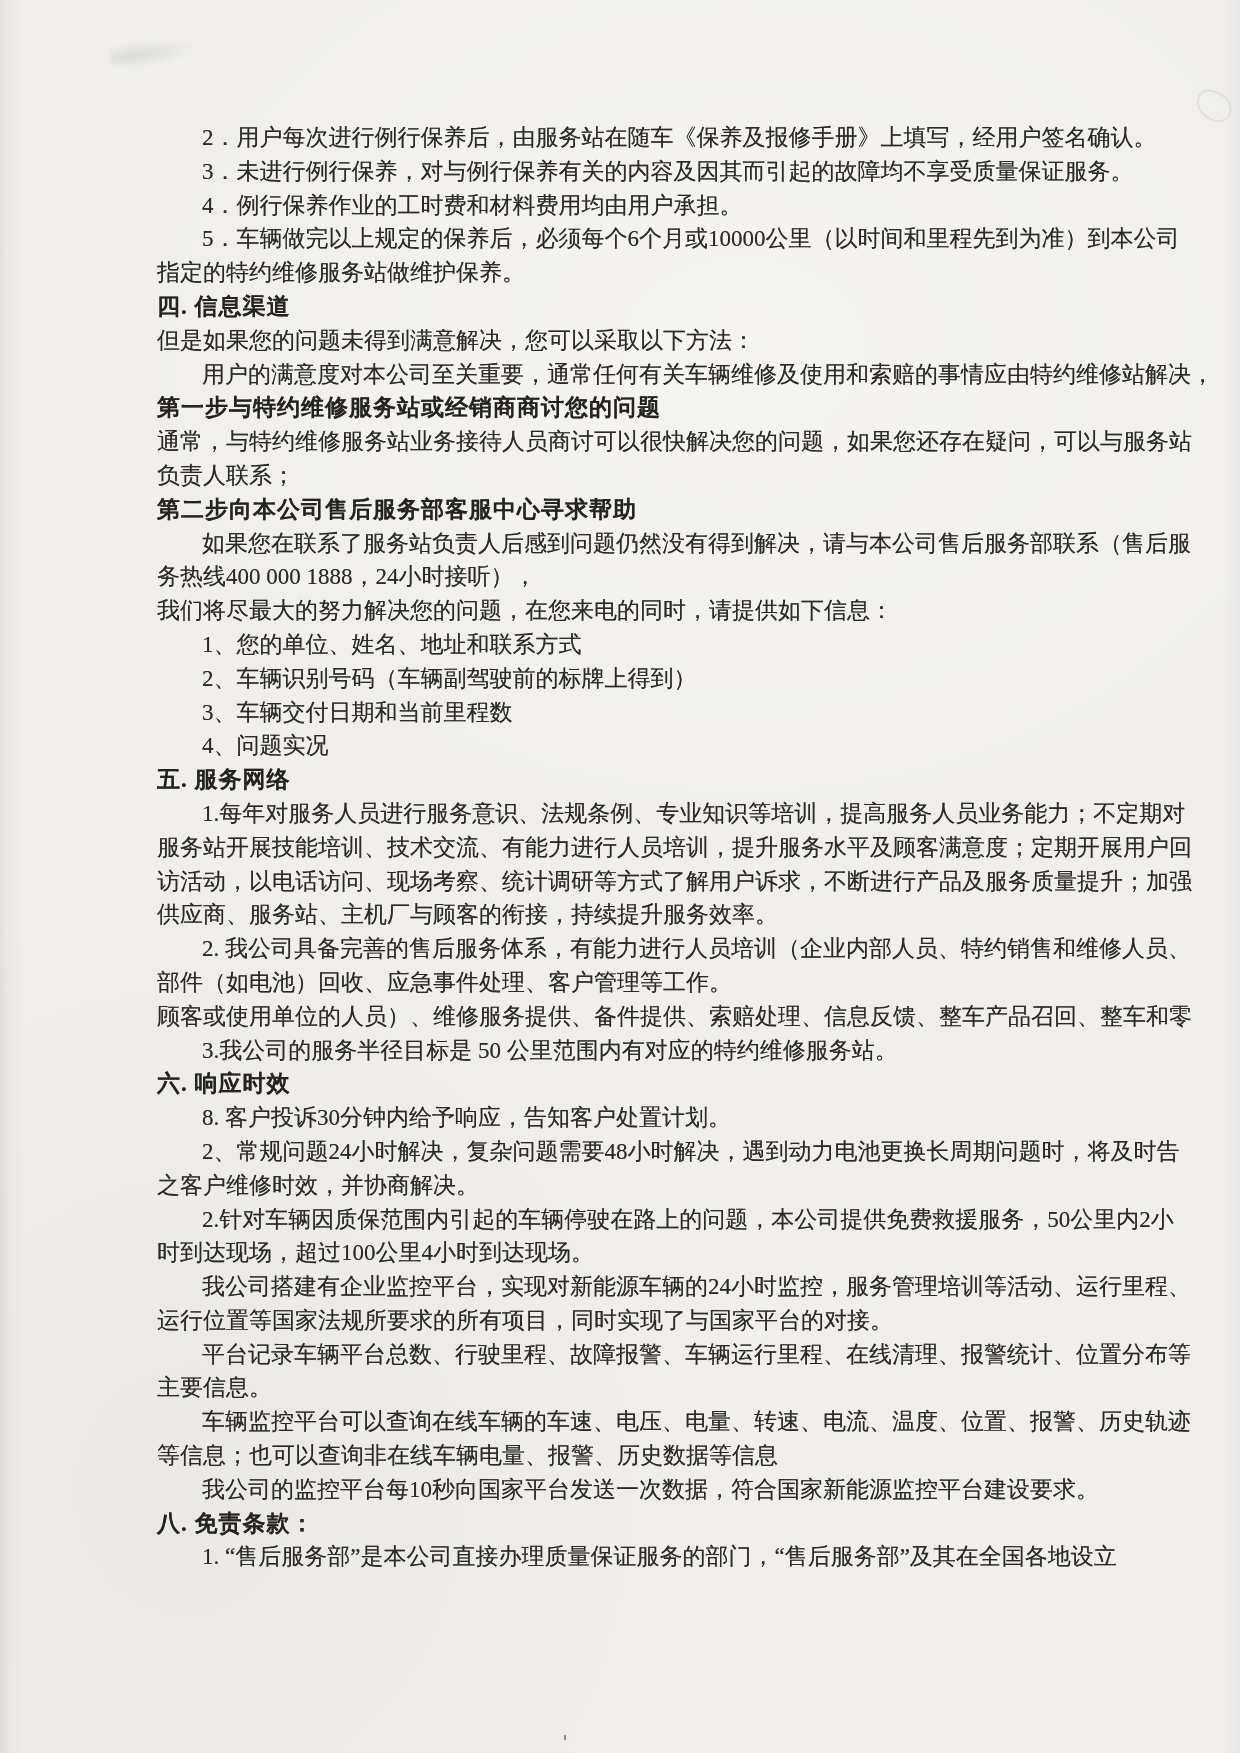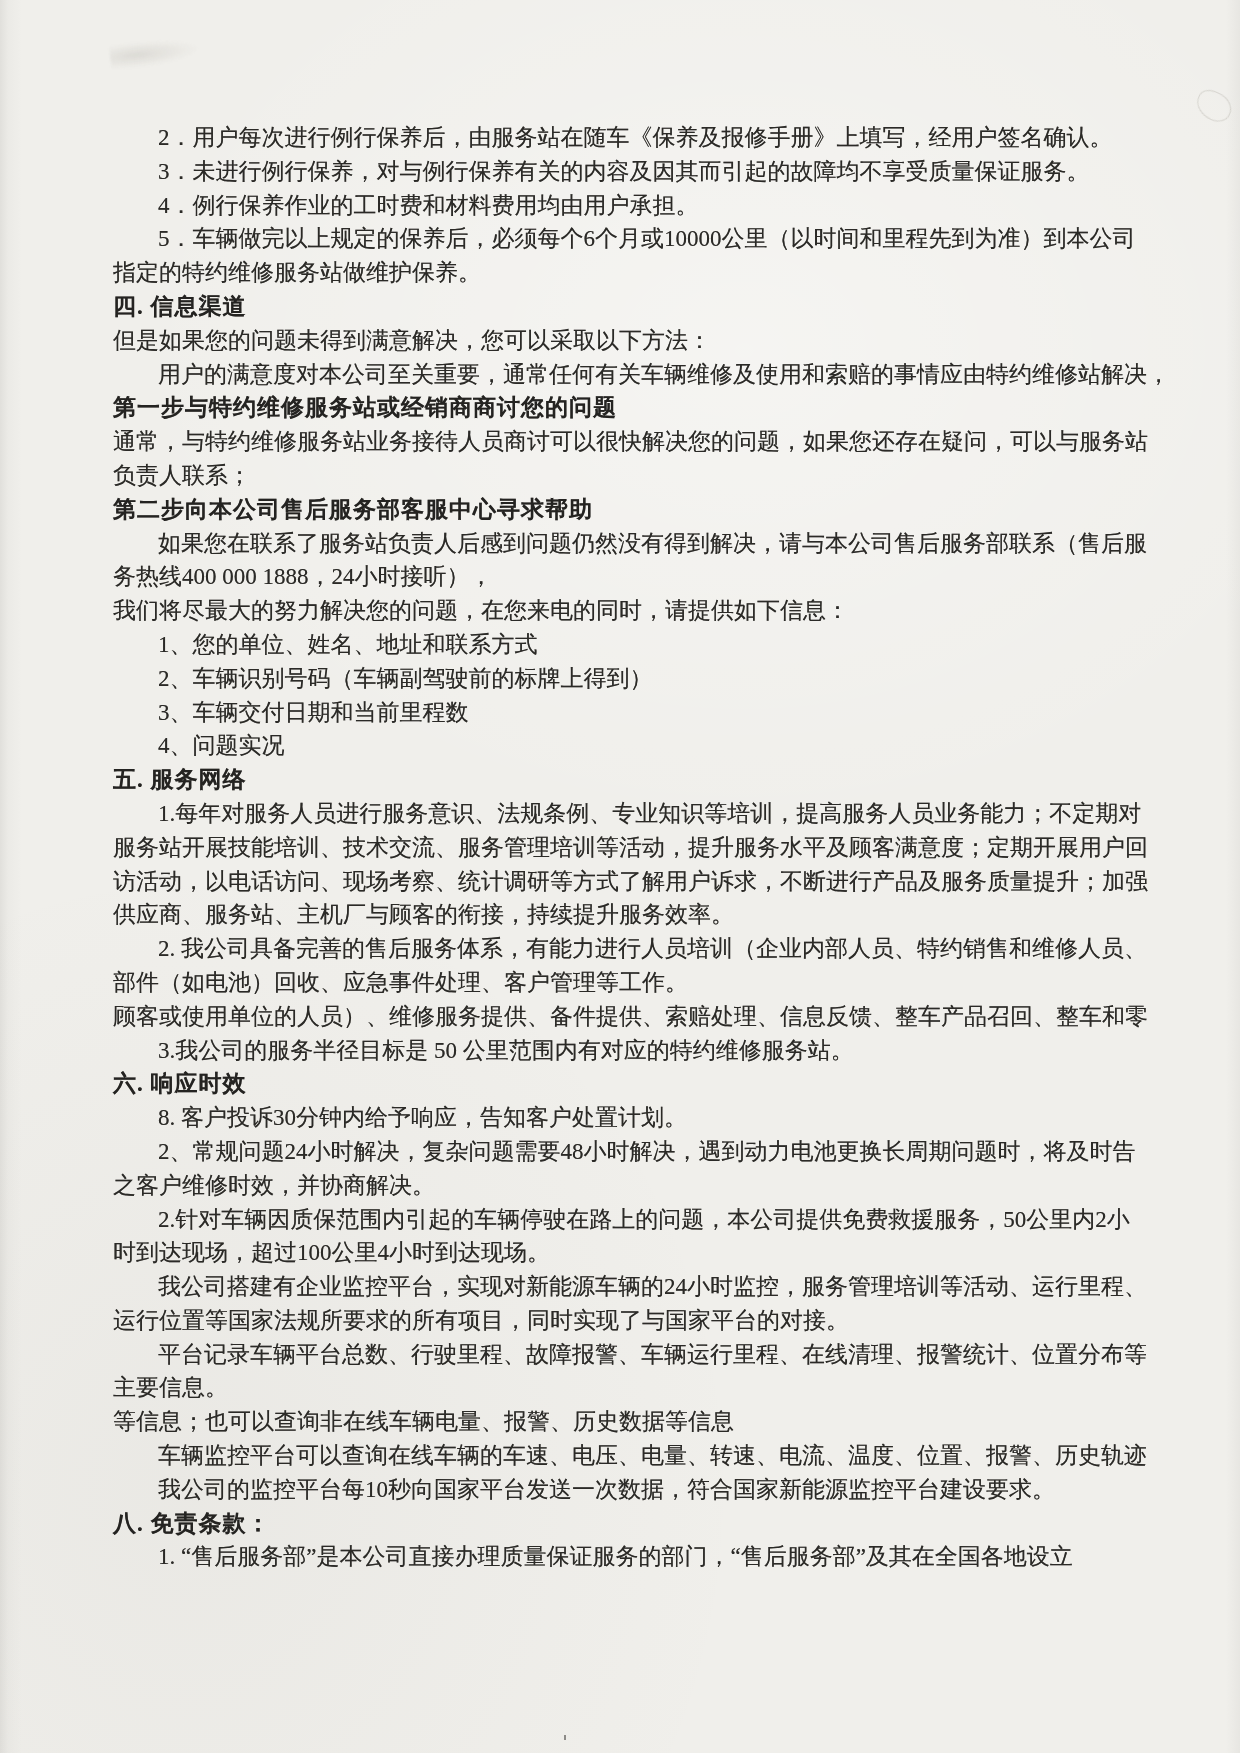--- a/index.html
+++ b/index.html
@@ -43,21 +43,21 @@
   .content {
     position: absolute;
     left: 113px;
     top: 121px;
     width: 1042px;
     font-size: 23px;
     line-height: 33.8px;
     color: #2b2a27;
     text-shadow: 0 0 0.6px rgba(43,42,39,0.55);
   }
-  .line { white-space: nowrap; }
+  .line { white-space: nowrap; margin-left: 44px; }
   .line.indent { padding-left: 45px; }
   .line.bold {
     font-weight: bold;
     color: #242321;
     letter-spacing: 1px;
   }
 </style>
 </head>
 <body>
 
@@ -81,36 +81,36 @@
       <div class="line bold">第二步向本公司售后服务部客服中心寻求帮助</div>
       <div class="line indent">如果您在联系了服务站负责人后感到问题仍然没有得到解决，请与本公司售后服务部联系（售后服</div>
       <div class="line">务热线400 000 1888，24小时接听），</div>
       <div class="line">我们将尽最大的努力解决您的问题，在您来电的同时，请提供如下信息：</div>
       <div class="line indent">1、您的单位、姓名、地址和联系方式</div>
       <div class="line indent">2、车辆识别号码（车辆副驾驶前的标牌上得到）</div>
       <div class="line indent">3、车辆交付日期和当前里程数</div>
       <div class="line indent">4、问题实况</div>
       <div class="line bold">五. 服务网络</div>
       <div class="line indent">1.每年对服务人员进行服务意识、法规条例、专业知识等培训，提高服务人员业务能力；不定期对</div>
-      <div class="line">服务站开展技能培训、技术交流、服务管理培训等活动，提升服务水平及顾客满意度；定期开展用户回</div>
+      <div class="line">服务站开展技能培训、技术交流、有能力进行人员培训，提升服务水平及顾客满意度；定期开展用户回</div>
       <div class="line">访活动，以电话访问、现场考察、统计调研等方式了解用户诉求，不断进行产品及服务质量提升；加强</div>
       <div class="line">供应商、服务站、主机厂与顾客的衔接，持续提升服务效率。</div>
       <div class="line indent">2. 我公司具备完善的售后服务体系，有能力进行人员培训（企业内部人员、特约销售和维修人员、</div>
       <div class="line">部件（如电池）回收、应急事件处理、客户管理等工作。</div>
       <div class="line">顾客或使用单位的人员）、维修服务提供、备件提供、索赔处理、信息反馈、整车产品召回、整车和零</div>
       <div class="line indent">3.我公司的服务半径目标是 50 公里范围内有对应的特约维修服务站。</div>
       <div class="line bold">六. 响应时效</div>
       <div class="line indent">8. 客户投诉30分钟内给予响应，告知客户处置计划。</div>
       <div class="line indent">2、常规问题24小时解决，复杂问题需要48小时解决，遇到动力电池更换长周期问题时，将及时告</div>
       <div class="line">之客户维修时效，并协商解决。</div>
       <div class="line indent">2.针对车辆因质保范围内引起的车辆停驶在路上的问题，本公司提供免费救援服务，50公里内2小</div>
       <div class="line">时到达现场，超过100公里4小时到达现场。</div>
       <div class="line indent">我公司搭建有企业监控平台，实现对新能源车辆的24小时监控，服务管理培训等活动、运行里程、</div>
       <div class="line">运行位置等国家法规所要求的所有项目，同时实现了与国家平台的对接。</div>
       <div class="line indent">平台记录车辆平台总数、行驶里程、故障报警、车辆运行里程、在线清理、报警统计、位置分布等</div>
       <div class="line">主要信息。</div>
+      <div class="line indent">车辆监控平台可以查询在线车辆的车速、电压、电量、转速、电流、温度、位置、报警、历史轨迹</div>
       <div class="line">等信息；也可以查询非在线车辆电量、报警、历史数据等信息</div>
-      <div class="line indent">车辆监控平台可以查询在线车辆的车速、电压、电量、转速、电流、温度、位置、报警、历史轨迹</div>
       <div class="line indent">我公司的监控平台每10秒向国家平台发送一次数据，符合国家新能源监控平台建设要求。</div>
       <div class="line bold">八. 免责条款：</div>
       <div class="line indent">1. “售后服务部”是本公司直接办理质量保证服务的部门，“售后服务部”及其在全国各地设立</div>
     </div>
 </div>
 
 </body></html>

